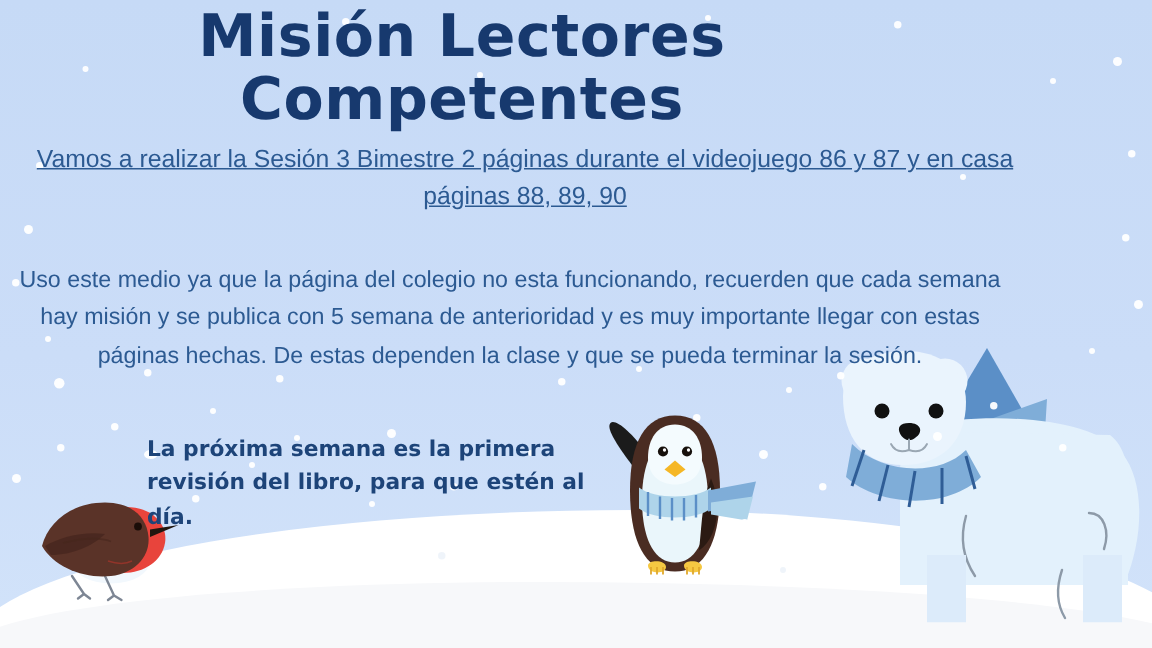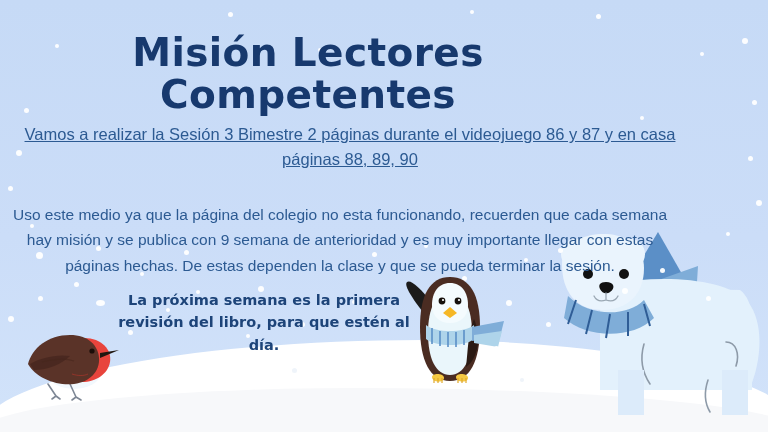--- a/index.html
+++ b/index.html
@@ -59,21 +59,20 @@
   }
 
   
   #text-block {
     position: absolute;
     left: 0;
     top: 0;
     width: 616px;
     text-align: center;
     z-index: 30;
-    margin-top: 28px;
   }
   #poster-title {
     margin: 0;
     padding-top: 4px;
     font-family: "DejaVu Sans", sans-serif;
     font-size: 39px;
     font-weight: bold;
     letter-spacing: .4px;
     color: #17396e;
     line-height: 1.08;
@@ -93,28 +92,27 @@
     font-size: 15.5px;
     font-weight: 400;
     color: #2c5a92;
     line-height: 1.65;
   }
   #poster-note {
     position: absolute;
     left: 98px;
     top: 289px;
     width: 292px;
-    text-align: center;
+    text-align: left;
     font-family: "DejaVu Sans", sans-serif;
     font-size: 14.5px;
     font-weight: bold;
     color: #1d4479;
     line-height: 1.55;
     z-index: 30;
-    margin-left: 20px;
   }
 
   
   .figure {
     position: absolute;
     z-index: 20;
   }
   #robin-figure  { left: 26px;  top: 318px; width: 100px; height: 84px; }
   #penguin-figure{ left: 388px; top: 265px; width: 122px; height: 132px; }
   #bear-figure   { left: 540px; top: 230px; width: 228px; height: 185px; }
@@ -260,18 +258,18 @@
     <div class="flake" style="left:520px; top:378px; width:4px; height:4px; background:#eef3fa;"></div>
     <div class="flake" style="left:622px; top:288px; width:6px; height:6px;"></div>
     <div class="flake" style="left:660px; top:268px; width:5px; height:5px;"></div>
     <div class="flake" style="left:706px; top:296px; width:5px; height:5px;"></div>
     <div class="flake" style="left:558px; top:248px; width:5px; height:5px;"></div>
   </div>
 
   <div id="text-block">
     <h1 id="poster-title">Misión Lectores Competentes</h1>
     <p id="poster-subtitle">Vamos a realizar la Sesión 3 Bimestre 2 páginas durante el videojuego 86 y 87 y en casa páginas 88, 89, 90</p>
-    <p id="poster-body">Uso este medio ya que la página del colegio no esta funcionando, recuerden que cada semana hay misión y se publica con 9 semana de anterioridad y es muy importante llegar con estas páginas hechas. De estas dependen la clase y que se pueda terminar la sesión.</p>
+    <p id="poster-body">Uso este medio ya que la página del colegio no esta funcionando, recuerden que cada semana hay misión y se publica con 5 semana de anterioridad y es muy importante llegar con estas páginas hechas. De estas dependen la clase y que se pueda terminar la sesión.</p>
   </div>
 
   <div id="poster-note">La próxima semana es la primera revisión del libro, para que estén al día.</div>
 
 </div>
 
 </body></html>

